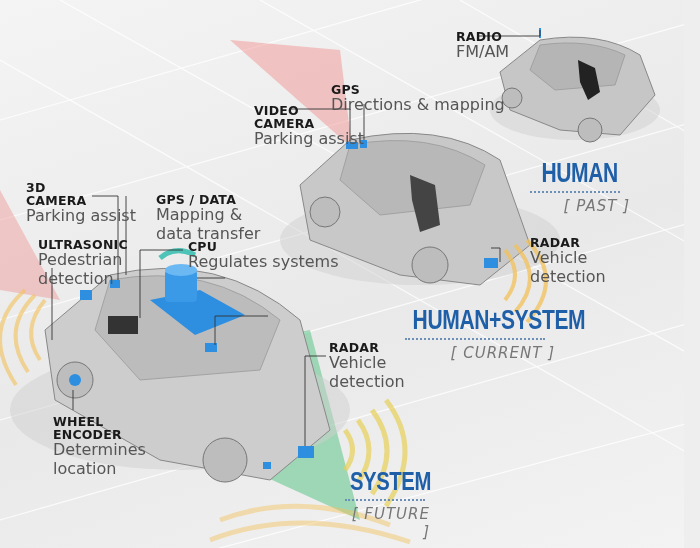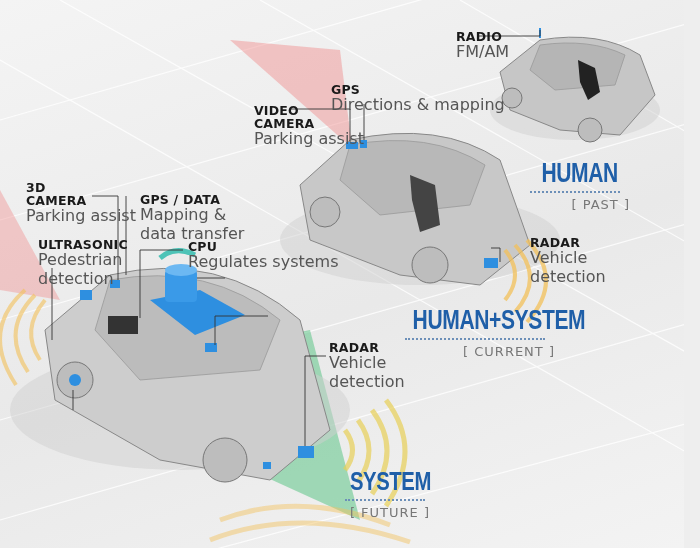--- a/index.html
+++ b/index.html
@@ -5,21 +5,21 @@
   html,body{margin:0;padding:0;}
   body{width:700px;height:548px;overflow:hidden;background:#eeeeee;font-family:"DejaVu Sans","Liberation Sans",sans-serif;}
   #stage{position:relative;width:684px;height:548px;background:linear-gradient(160deg,#f4f4f4 0%,#e9e9e9 55%,#f3f3f3 100%);overflow:hidden;}
   svg.bg{position:absolute;left:0;top:0;}
   .lbl{position:absolute;line-height:1.05;}
   .t{display:block;font-weight:bold;font-size:12.5px;color:#1a1a1a;letter-spacing:0.2px;}
   .d{display:block;font-size:16px;color:#555;line-height:1.15;}
   .era{position:absolute;text-align:right;}
   .era .big{display:block;font-family:"Liberation Sans",sans-serif;font-weight:bold;color:#1f5fa8;transform:scaleX(0.78);transform-origin:center;letter-spacing:-0.5px;}
   .era .dots{display:block;border-top:2px dotted #6c8fb8;margin:2px auto 4px;}
-  .era .sub{display:block;font-size:13px;color:#777;letter-spacing:1px;}
+  .era .sub{display:block;font-style:italic;font-size:15px;color:#777;letter-spacing:1px;}
 </style>
 </head>
 <body>
 
 <div id="stage">
 
   <svg class="bg" width="700" height="548" viewBox="0 0 700 548">
 
     <g stroke="#ffffff" stroke-width="1.2" opacity="0.8">
       <line x1="0" y1="120" x2="700" y2="-80"></line>
@@ -141,21 +141,21 @@
     <span class="d">Vehicle</span>
     <span class="d">detection</span>
   </div>
 
   <div class="lbl" style="left:26px;top:181px">
     <span class="t">3D</span>
     <span class="t">CAMERA</span>
     <span class="d">Parking assist</span>
   </div>
 
-  <div class="lbl" style="left:140px;top:193px">
+  <div class="lbl" style="left:156px;top:193px">
     <span class="t">GPS / DATA</span>
     <span class="d">Mapping &amp;</span>
     <span class="d">data transfer</span>
   </div>
 
   <div class="lbl" style="left:38px;top:238px">
     <span class="t">ULTRASONIC</span>
     <span class="d">Pedestrian</span>
     <span class="d">detection</span>
   </div>
@@ -166,20 +166,26 @@
   </div>
 
 
 
   <div class="lbl" style="left:329px;top:341px">
     <span class="t">RADAR</span>
     <span class="d">Vehicle</span>
     <span class="d">detection</span>
   </div>
 
+  <div class="lbl" style="left:53px;top:415px">
+    <span class="t">WHEEL</span>
+    <span class="t">ENCODER</span>
+    <span class="d">Determines</span>
+    <span class="d">location</span>
+  </div>
 
   <div class="era" style="left:520px;top:158px;width:110px">
     <span class="big" style="font-size:27px">HUMAN</span>
     <span class="dots" style="width:90px"></span>
     <span class="sub">[ PAST ]</span>
   </div>
 
   <div class="era" style="left:340px;top:466px;width:90px">
     <span class="big" style="font-size:26px">SYSTEM</span>
     <span class="dots" style="width:80px"></span>

